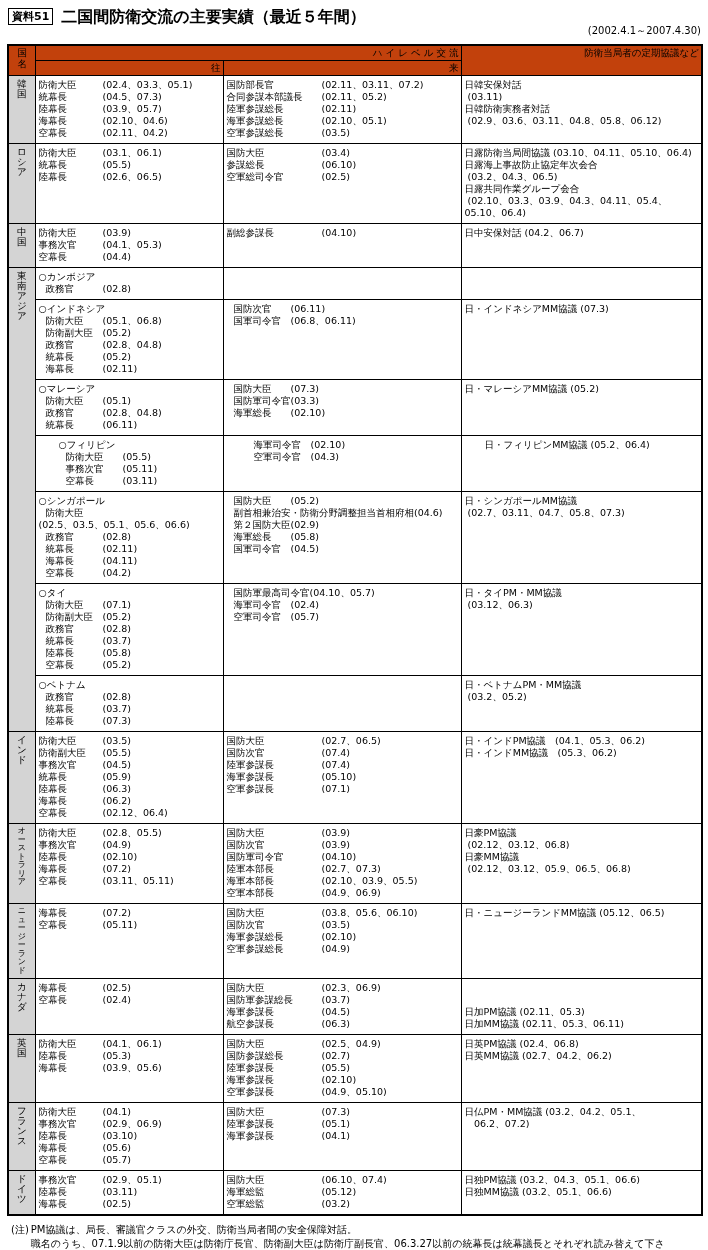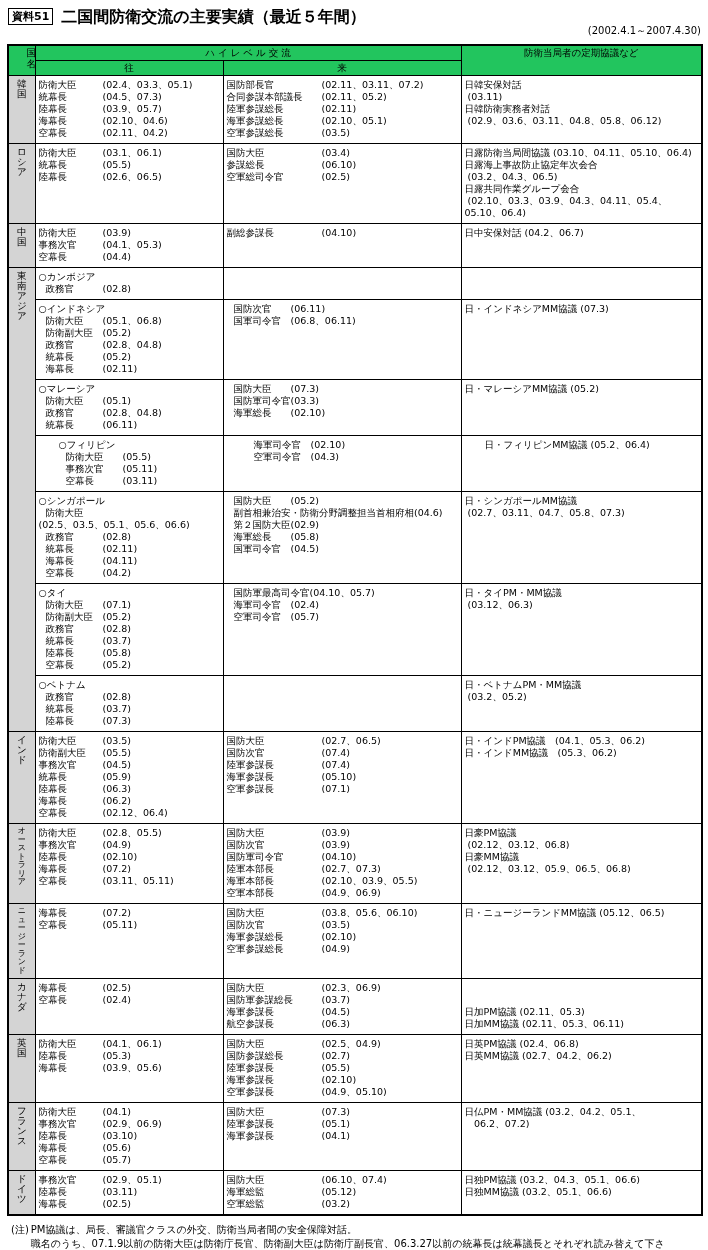--- a/index.html
+++ b/index.html
@@ -17,21 +17,21 @@
   }
   .doc-title{font-size:16px;font-weight:bold;line-height:17px;margin-left:8px;}
   .date-range{margin-left:auto;font-size:10px;line-height:14px;align-self:flex-end;margin-top:16px;}
   
   table.main{border-collapse:collapse;width:694px;table-layout:fixed;}
   table.main th,table.main td{
     border:1px solid #000;vertical-align:top;
     font-size:9.5px;line-height:12px;font-weight:normal;
   }
   table.main{border:2px solid #000;}
-  thead th{background:#22c55e;text-align:center;padding:1px 17px;}
+  thead th{background:#c2410c;text-align:right;padding:1px 2px;}
   th.corner div{width:1.1em;margin:0 auto;word-break:break-all;line-height:11px;}
   .vlabel-cell{background:#d4d4d4;padding:0;position:relative;}
   .vlabel{
     display:flex;flex-direction:column;align-items:center;justify-content:space-evenly;
     height:100%;min-height:100%;padding:3px 0;box-sizing:border-box;
   }
   .vlabel span{display:block;line-height:10px;}
   .vlabel.small span{font-size:8px;line-height:8.5px;}
   td.cell{padding:3px 3px 4px 3px;margin-left:39px;}
   .subhead{white-space:pre-wrap;line-height:12px;}

